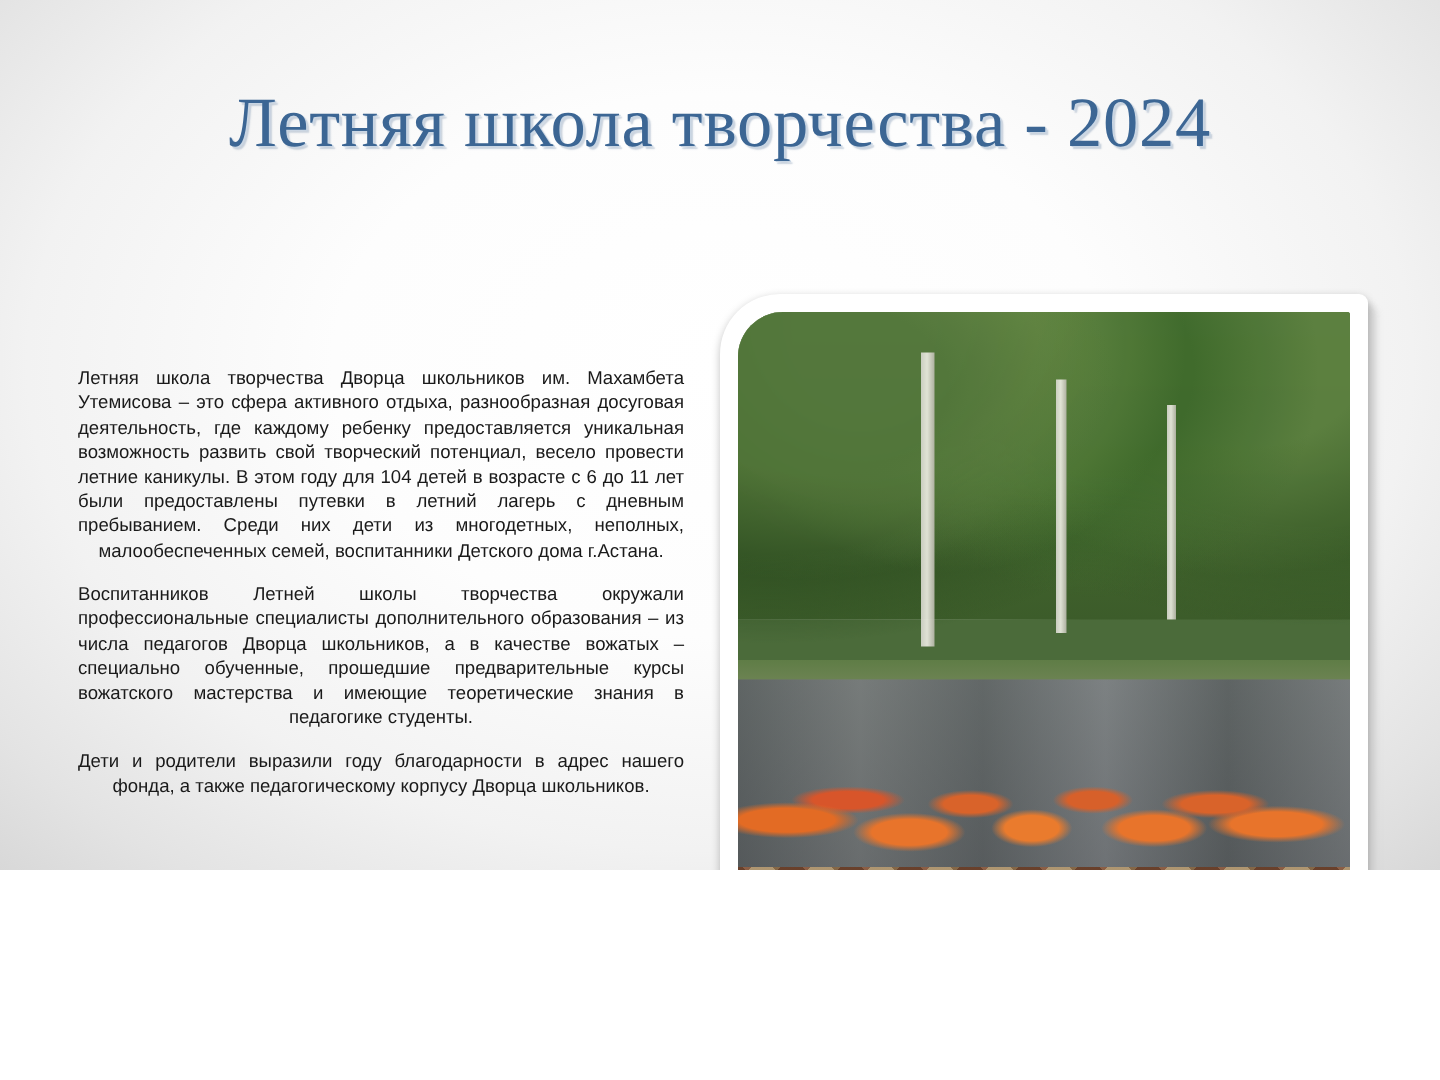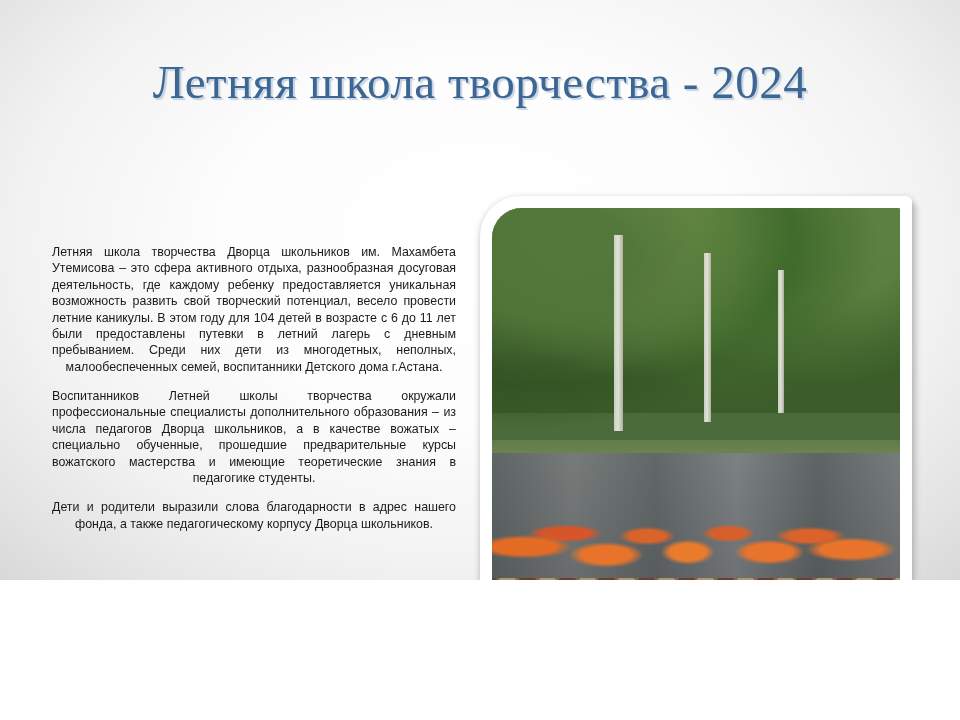--- a/index.html
+++ b/index.html
@@ -165,21 +165,21 @@
 </head>
 <body>
 
 <div class="slide">
 
   <div class="title">Летняя школа творчества - 2024</div>
 
   <div class="text-col">
     <p class="para">Летняя школа творчества Дворца школьников им. Махамбета  Утемисова – это сфера активного отдыха, разнообразная досуговая деятельность,  где каждому ребенку предоставляется уникальная возможность развить свой творческий потенциал, весело провести летние  каникулы. В этом году для 104 детей  в возрасте с 6 до 11 лет были предоставлены путевки в летний лагерь с дневным пребыванием.  Среди них дети из многодетных, неполных, малообеспеченных  семей, воспитанники Детского дома г.Астана.</p>
     <p class="para">Воспитанников Летней школы творчества окружали профессиональные  специалисты  дополнительного образования – из числа  педагогов Дворца школьников, а в качестве вожатых – специально  обученные, прошедшие  предварительные  курсы вожатского мастерства и имеющие теоретические  знания в педагогике студенты.</p>
-    <p class="para">Дети и родители выразили слова благодарности в адрес нашего фонда, а также педагогическому корпусу Дворца школьников.</p>
+    <p class="para">Дети и родители выразили году благодарности в адрес нашего фонда, а также педагогическому корпусу Дворца школьников.</p>
   </div>
 
   <div class="photo-shadow"></div>
 
   <div class="photo-frame">
     <div class="photo-inner" title="Групповая фотография детей летнего лагеря в парке">
       <div class="ph-sky"></div>
       <div class="ph-trees"></div>
       <div class="ph-trunk t1"></div>
       <div class="ph-trunk t2"></div>

